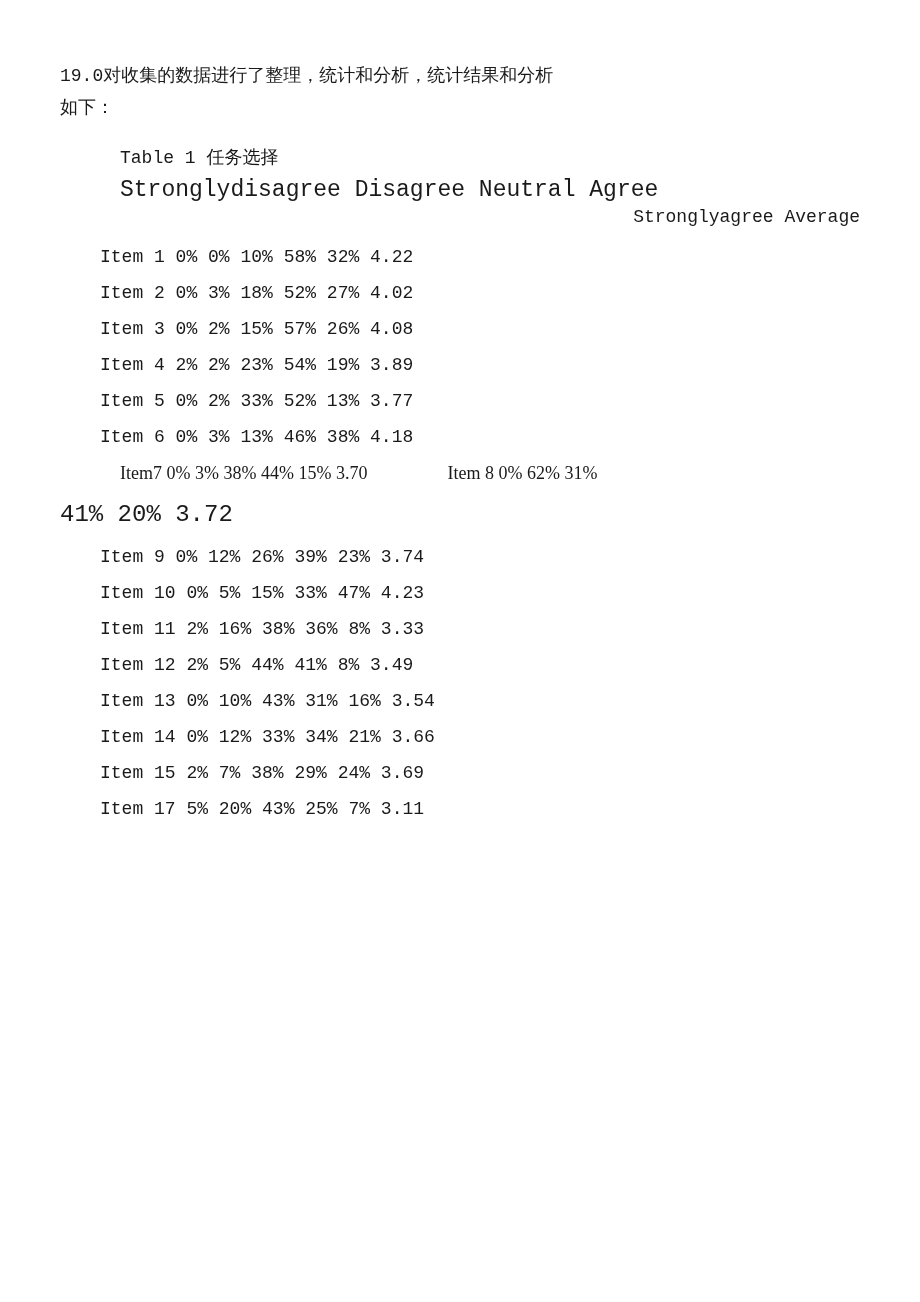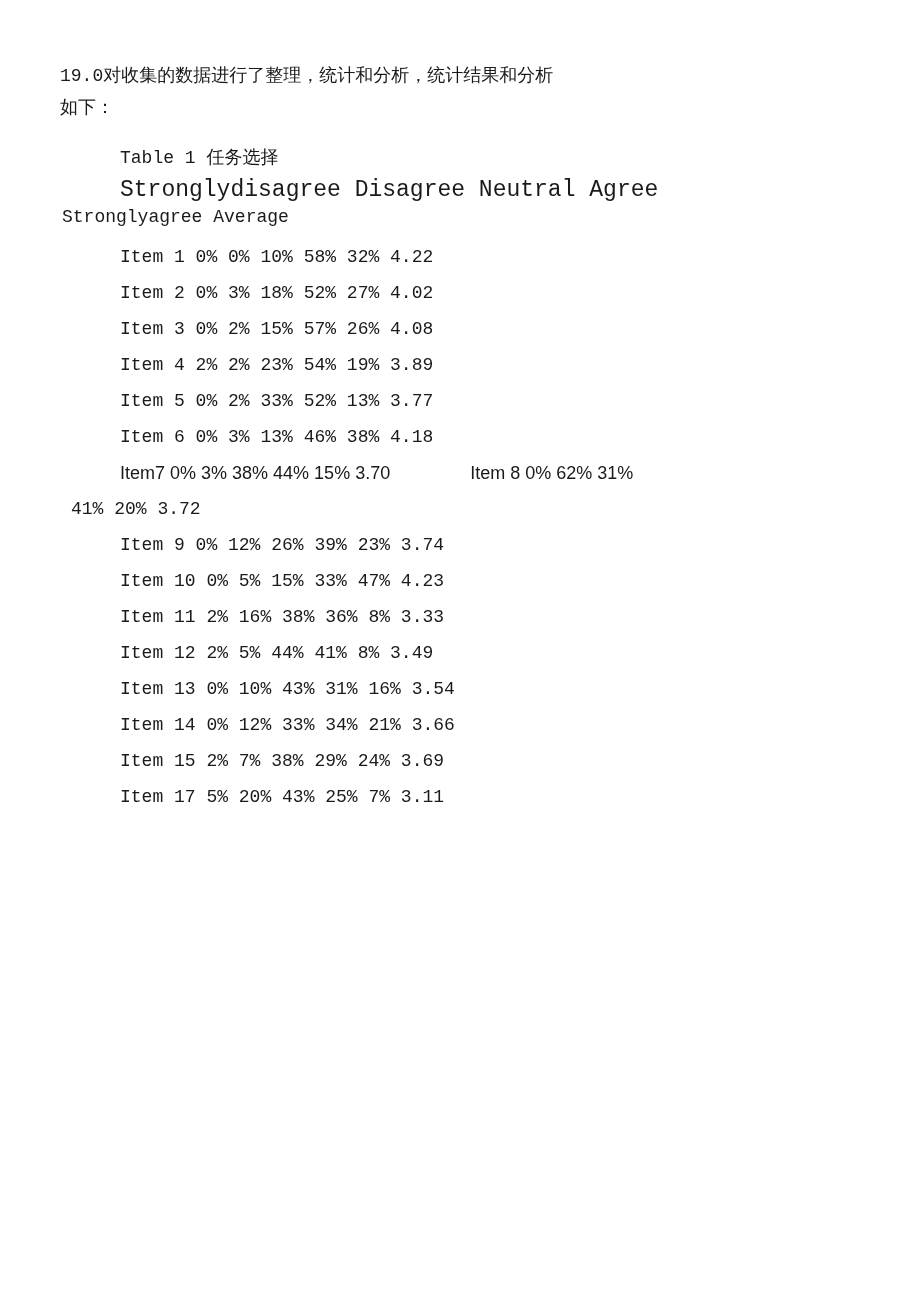--- a/index.html
+++ b/index.html
@@ -39,28 +39,29 @@
     .table-header {
       font-family: 'Courier New', Courier, monospace;
       font-size: 23px;
       margin-left: 60px;
       margin-bottom: 4px;
     }
 
     .table-header-row2 {
       font-family: 'Courier New', Courier, monospace;
       font-size: 18px;
-      margin-left: 2px;
+      margin-left: 9px;
       margin-bottom: 12px;
+      text-align: right;
     }
 
     .table-row {
       font-family: 'Courier New', Courier, monospace;
       font-size: 18px;
-      margin-left: 60px;
+      margin-left: 40px;
       line-height: 2.0;
     }
 
     .row-line {
       line-height: 2.0;
     }
   </style>
 </head>
 <body>
 
@@ -76,25 +77,25 @@
     <div class="table-header">Stronglydisagree Disagree Neutral Agree</div>
     <div class="table-header-row2">Stronglyagree Average</div>
 
     <div class="table-row row-line">Item 1 0% 0% 10% 58% 32% 4.22</div>
     <div class="table-row row-line">Item 2 0% 3% 18% 52% 27% 4.02</div>
     <div class="table-row row-line">Item 3 0% 2% 15% 57% 26% 4.08</div>
     <div class="table-row row-line">Item 4 2% 2% 23% 54% 19% 3.89</div>
     <div class="table-row row-line">Item 5 0% 2% 33% 52% 13% 3.77</div>
     <div class="table-row row-line">Item 6 0% 3% 13% 46% 38% 4.18</div>
 
-    <div style="font-family:Liberation Sans, sans-serif; font-size:18px; line-height:2.0; display:flex; flex-wrap:wrap;">
+    <div style="font-family:Liberation Serif, serif; font-size:18px; line-height:2.0; display:flex; flex-wrap:wrap;">
       <span style="margin-left:60px;">Item7 0% 3% 38% 44% 15% 3.70</span>
       <span style="margin-left:80px;">Item 8 0% 62% 31%</span>
     </div>
-    <div style="font-family:'Courier New',Courier,monospace; font-size:18px; line-height:2.0; margin-left:11px;">41% 20% 3.72</div>
+    <div style="font-family:'Courier New',Courier,monospace; font-size:24px; line-height:2.0; margin-left:0px;">41% 20% 3.72</div>
 
     <div class="table-row row-line">Item 9 0% 12% 26% 39% 23% 3.74</div>
     <div class="table-row row-line">Item 10 0% 5% 15% 33% 47% 4.23</div>
     <div class="table-row row-line">Item 11 2% 16% 38% 36% 8% 3.33</div>
     <div class="table-row row-line">Item 12 2% 5% 44% 41% 8% 3.49</div>
     <div class="table-row row-line">Item 13 0% 10% 43% 31% 16% 3.54</div>
     <div class="table-row row-line">Item 14 0% 12% 33% 34% 21% 3.66</div>
     <div class="table-row row-line">Item 15 2% 7% 38% 29% 24% 3.69</div>
     <div class="table-row row-line">Item 17 5% 20% 43% 25% 7% 3.11</div>
 

